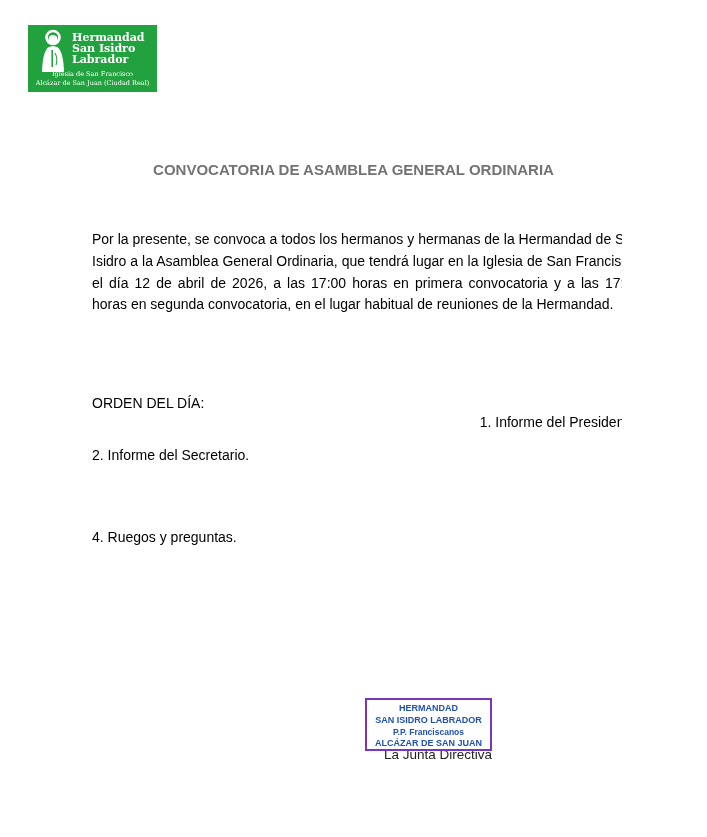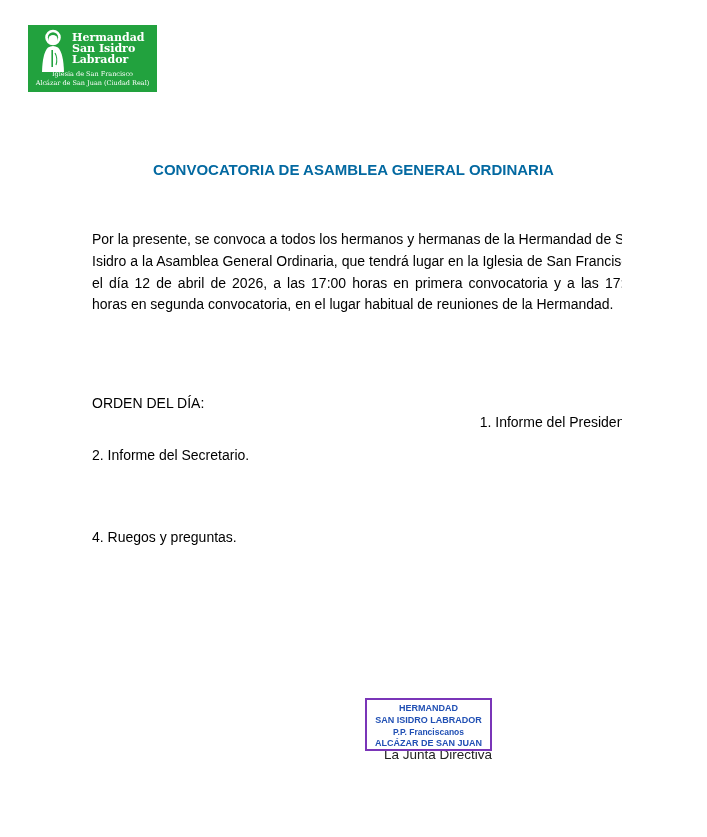--- a/index.html
+++ b/index.html
@@ -34,21 +34,21 @@
     text-align:center;
     font-family:"DejaVu Serif","Liberation Serif",serif;
     font-weight:normal;
     font-size:6.5px;line-height:8.5px;
     white-space:nowrap;
   }
   
   .doc-title{
     position:absolute;left:0;top:161px;width:707px;
     text-align:center;
-    font-size:15px;font-weight:bold;color:#0369a1;
+    font-size:15px;font-weight:bold;color:#737373;
     margin:0;
   }
   .body-text{
     position:absolute;left:80px;width:548px;
     font-size:14px;line-height:21.8px;color:#000000;
     margin:12px;
   }
   .justify{text-align:justify;}
   .intro{top:217px;}
   .agenda-heading{top:381px;}

